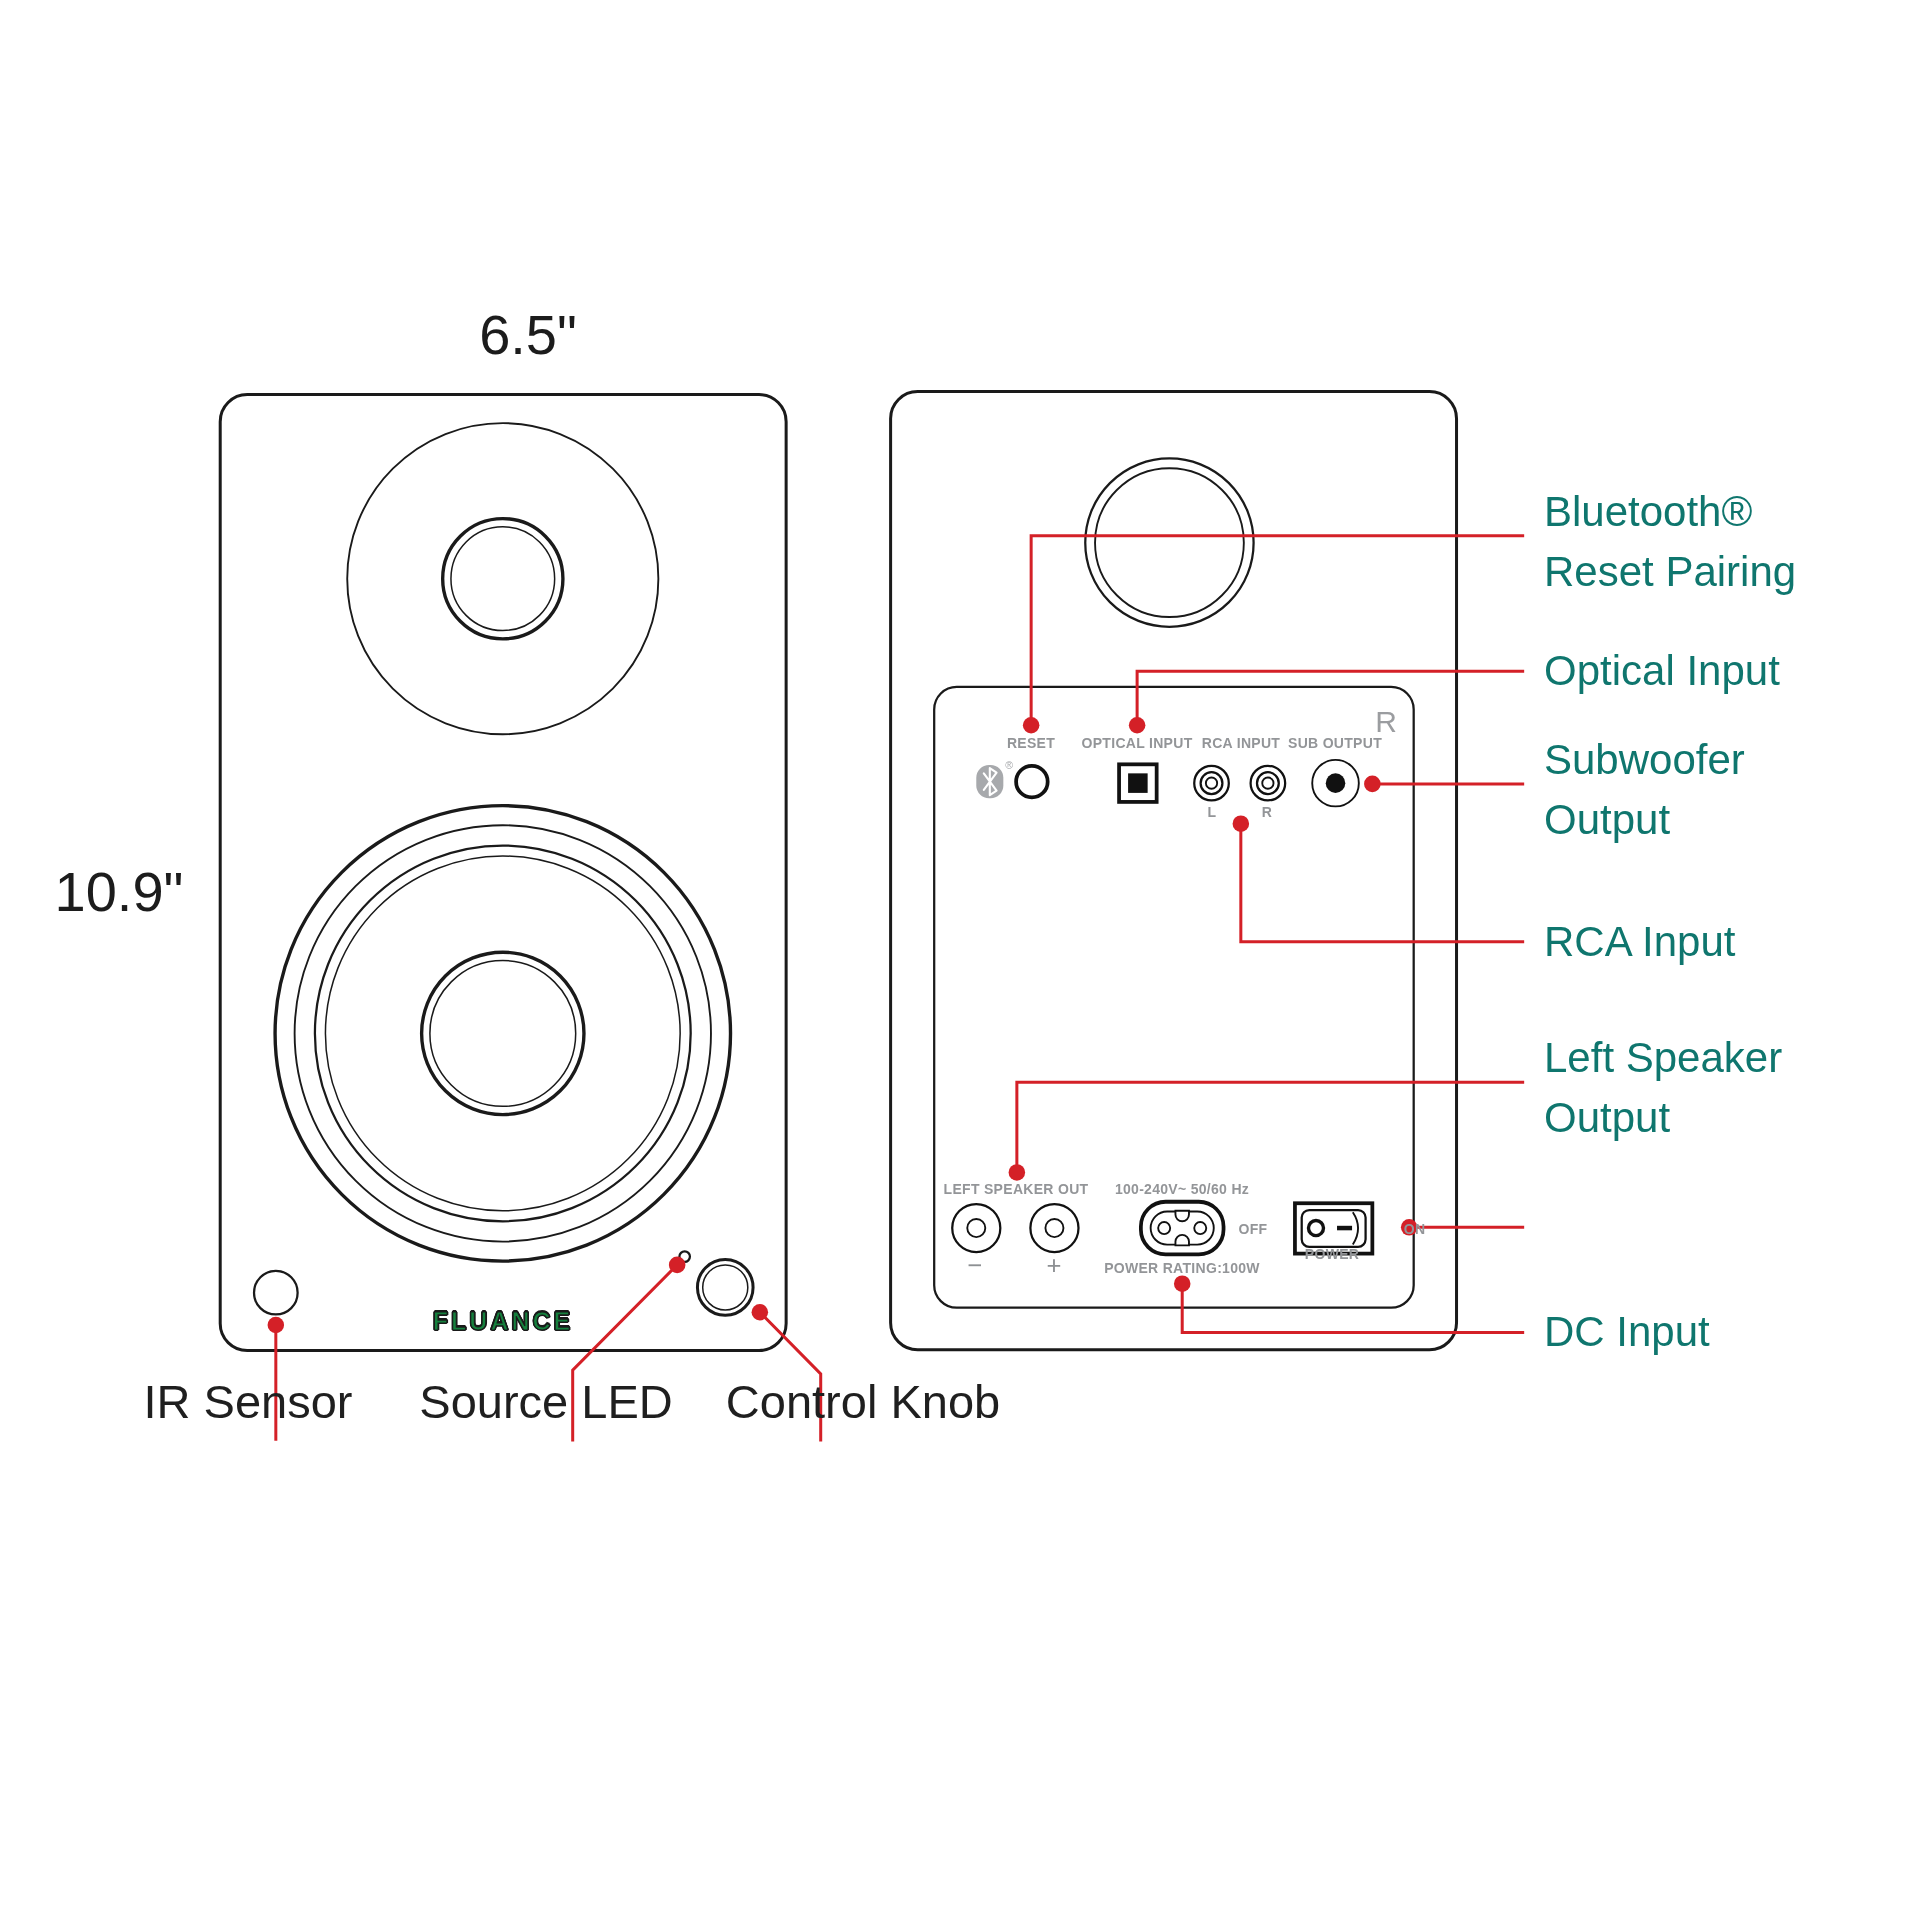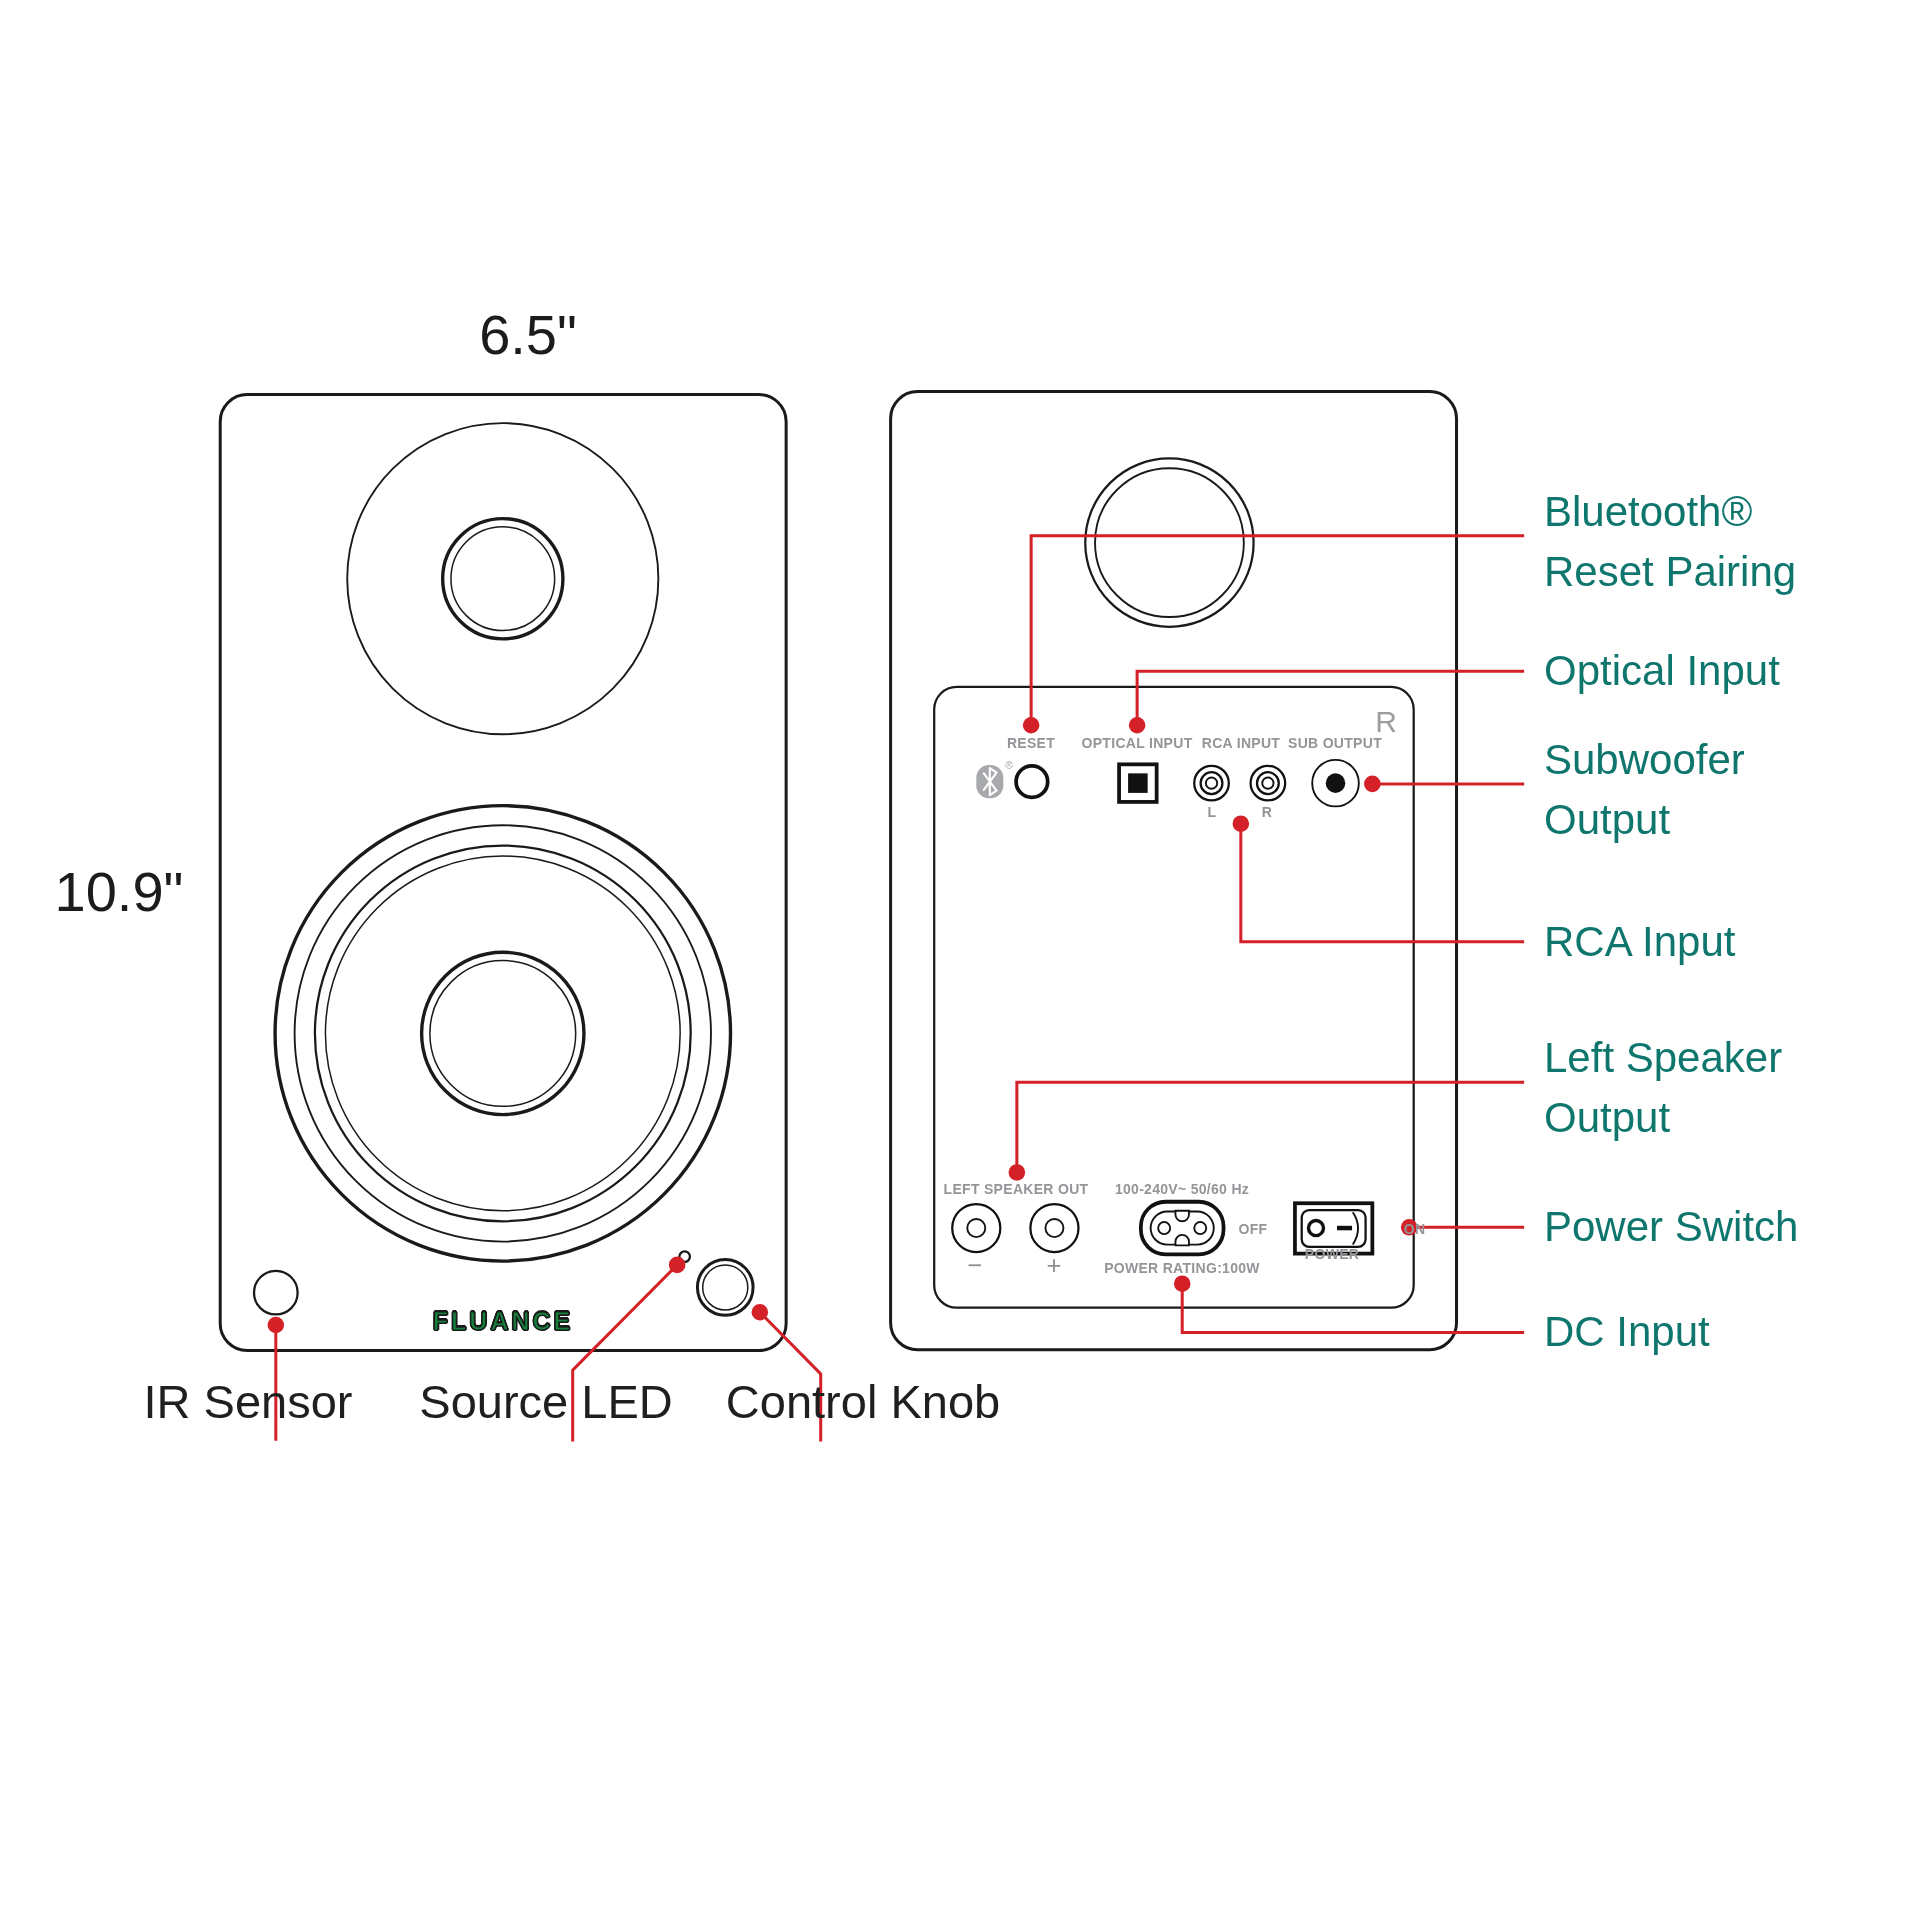--- a/index.html
+++ b/index.html
@@ -228,17 +228,16 @@
   <div class="abs sign-label" style="left:1054px;top:1265px;">+</div>
 
   <div class="abs callout-label" style="top:482px;">Bluetooth®
 Reset Pairing</div>
   <div class="abs callout-label" style="top:641px;">Optical Input</div>
   <div class="abs callout-label" style="top:730px;">Subwoofer
 Output</div>
   <div class="abs callout-label" style="top:912px;">RCA Input</div>
   <div class="abs callout-label" style="top:1028px;">Left Speaker
 Output</div>
-  <div class="abs callout-label" style="top:1197px;">Power Switch</div>
   <div class="abs callout-label" style="top:1302px;">DC Input</div>
 
 </div>
 
 
 </body></html>

